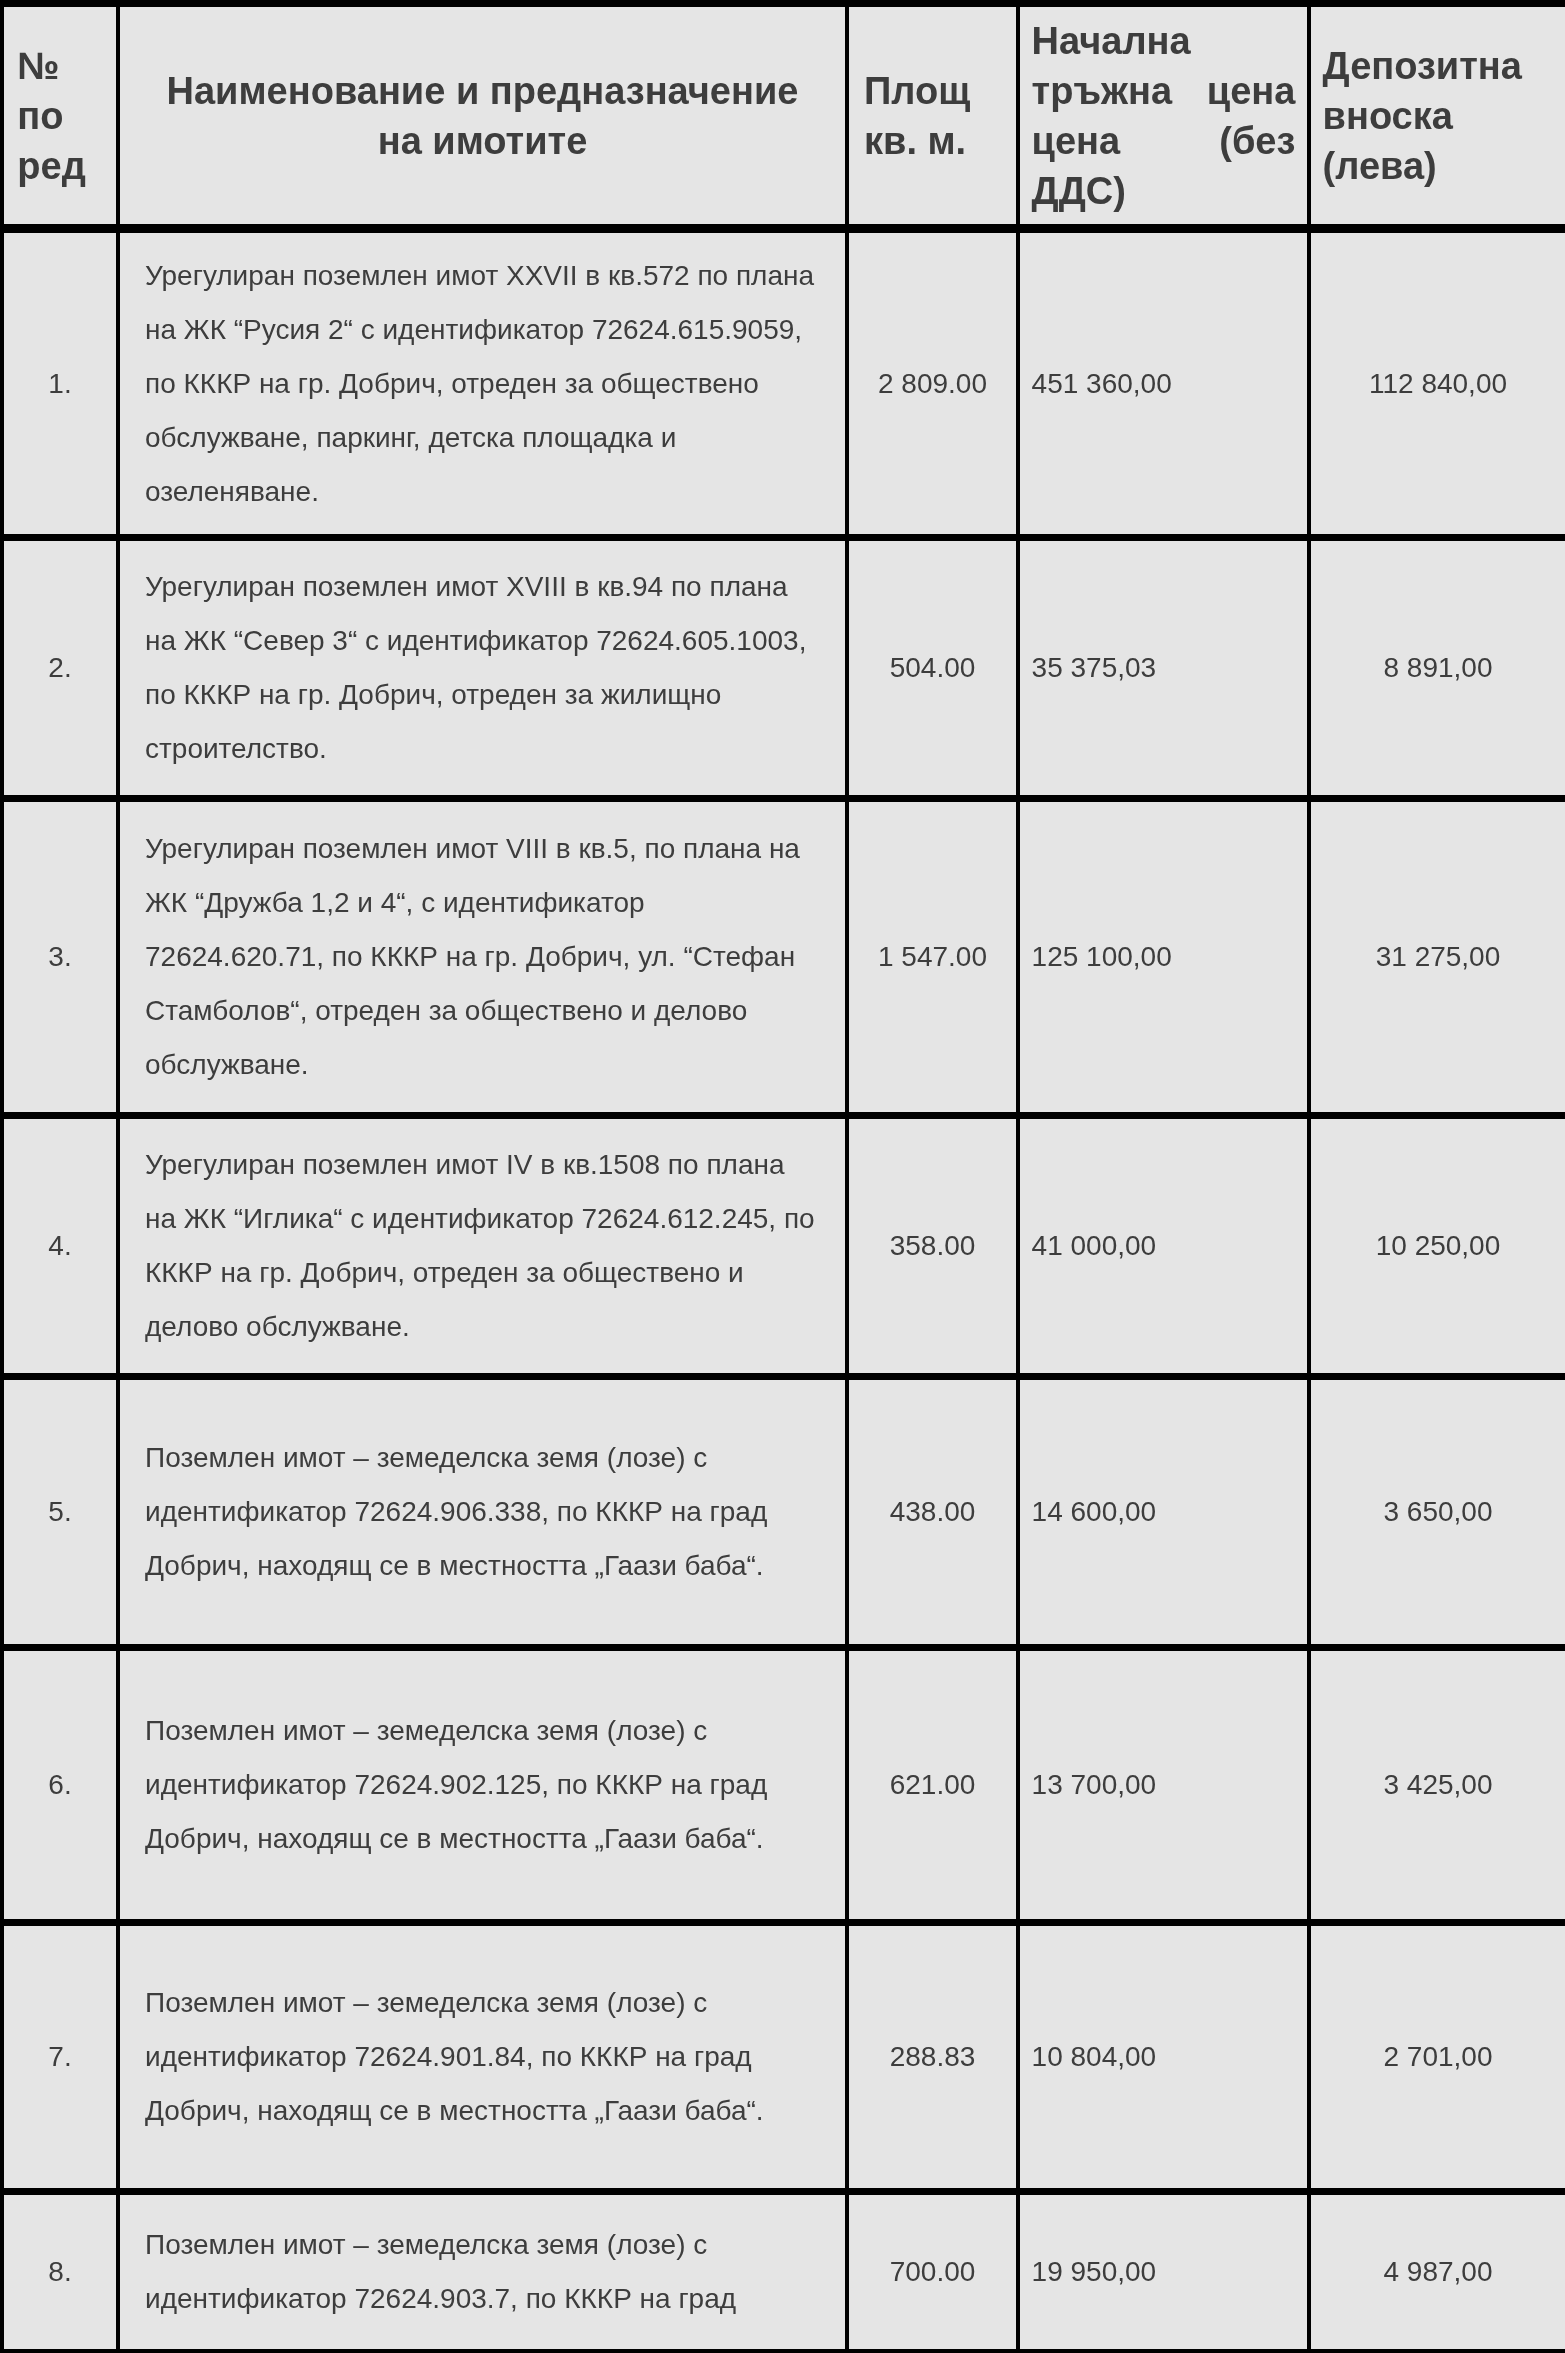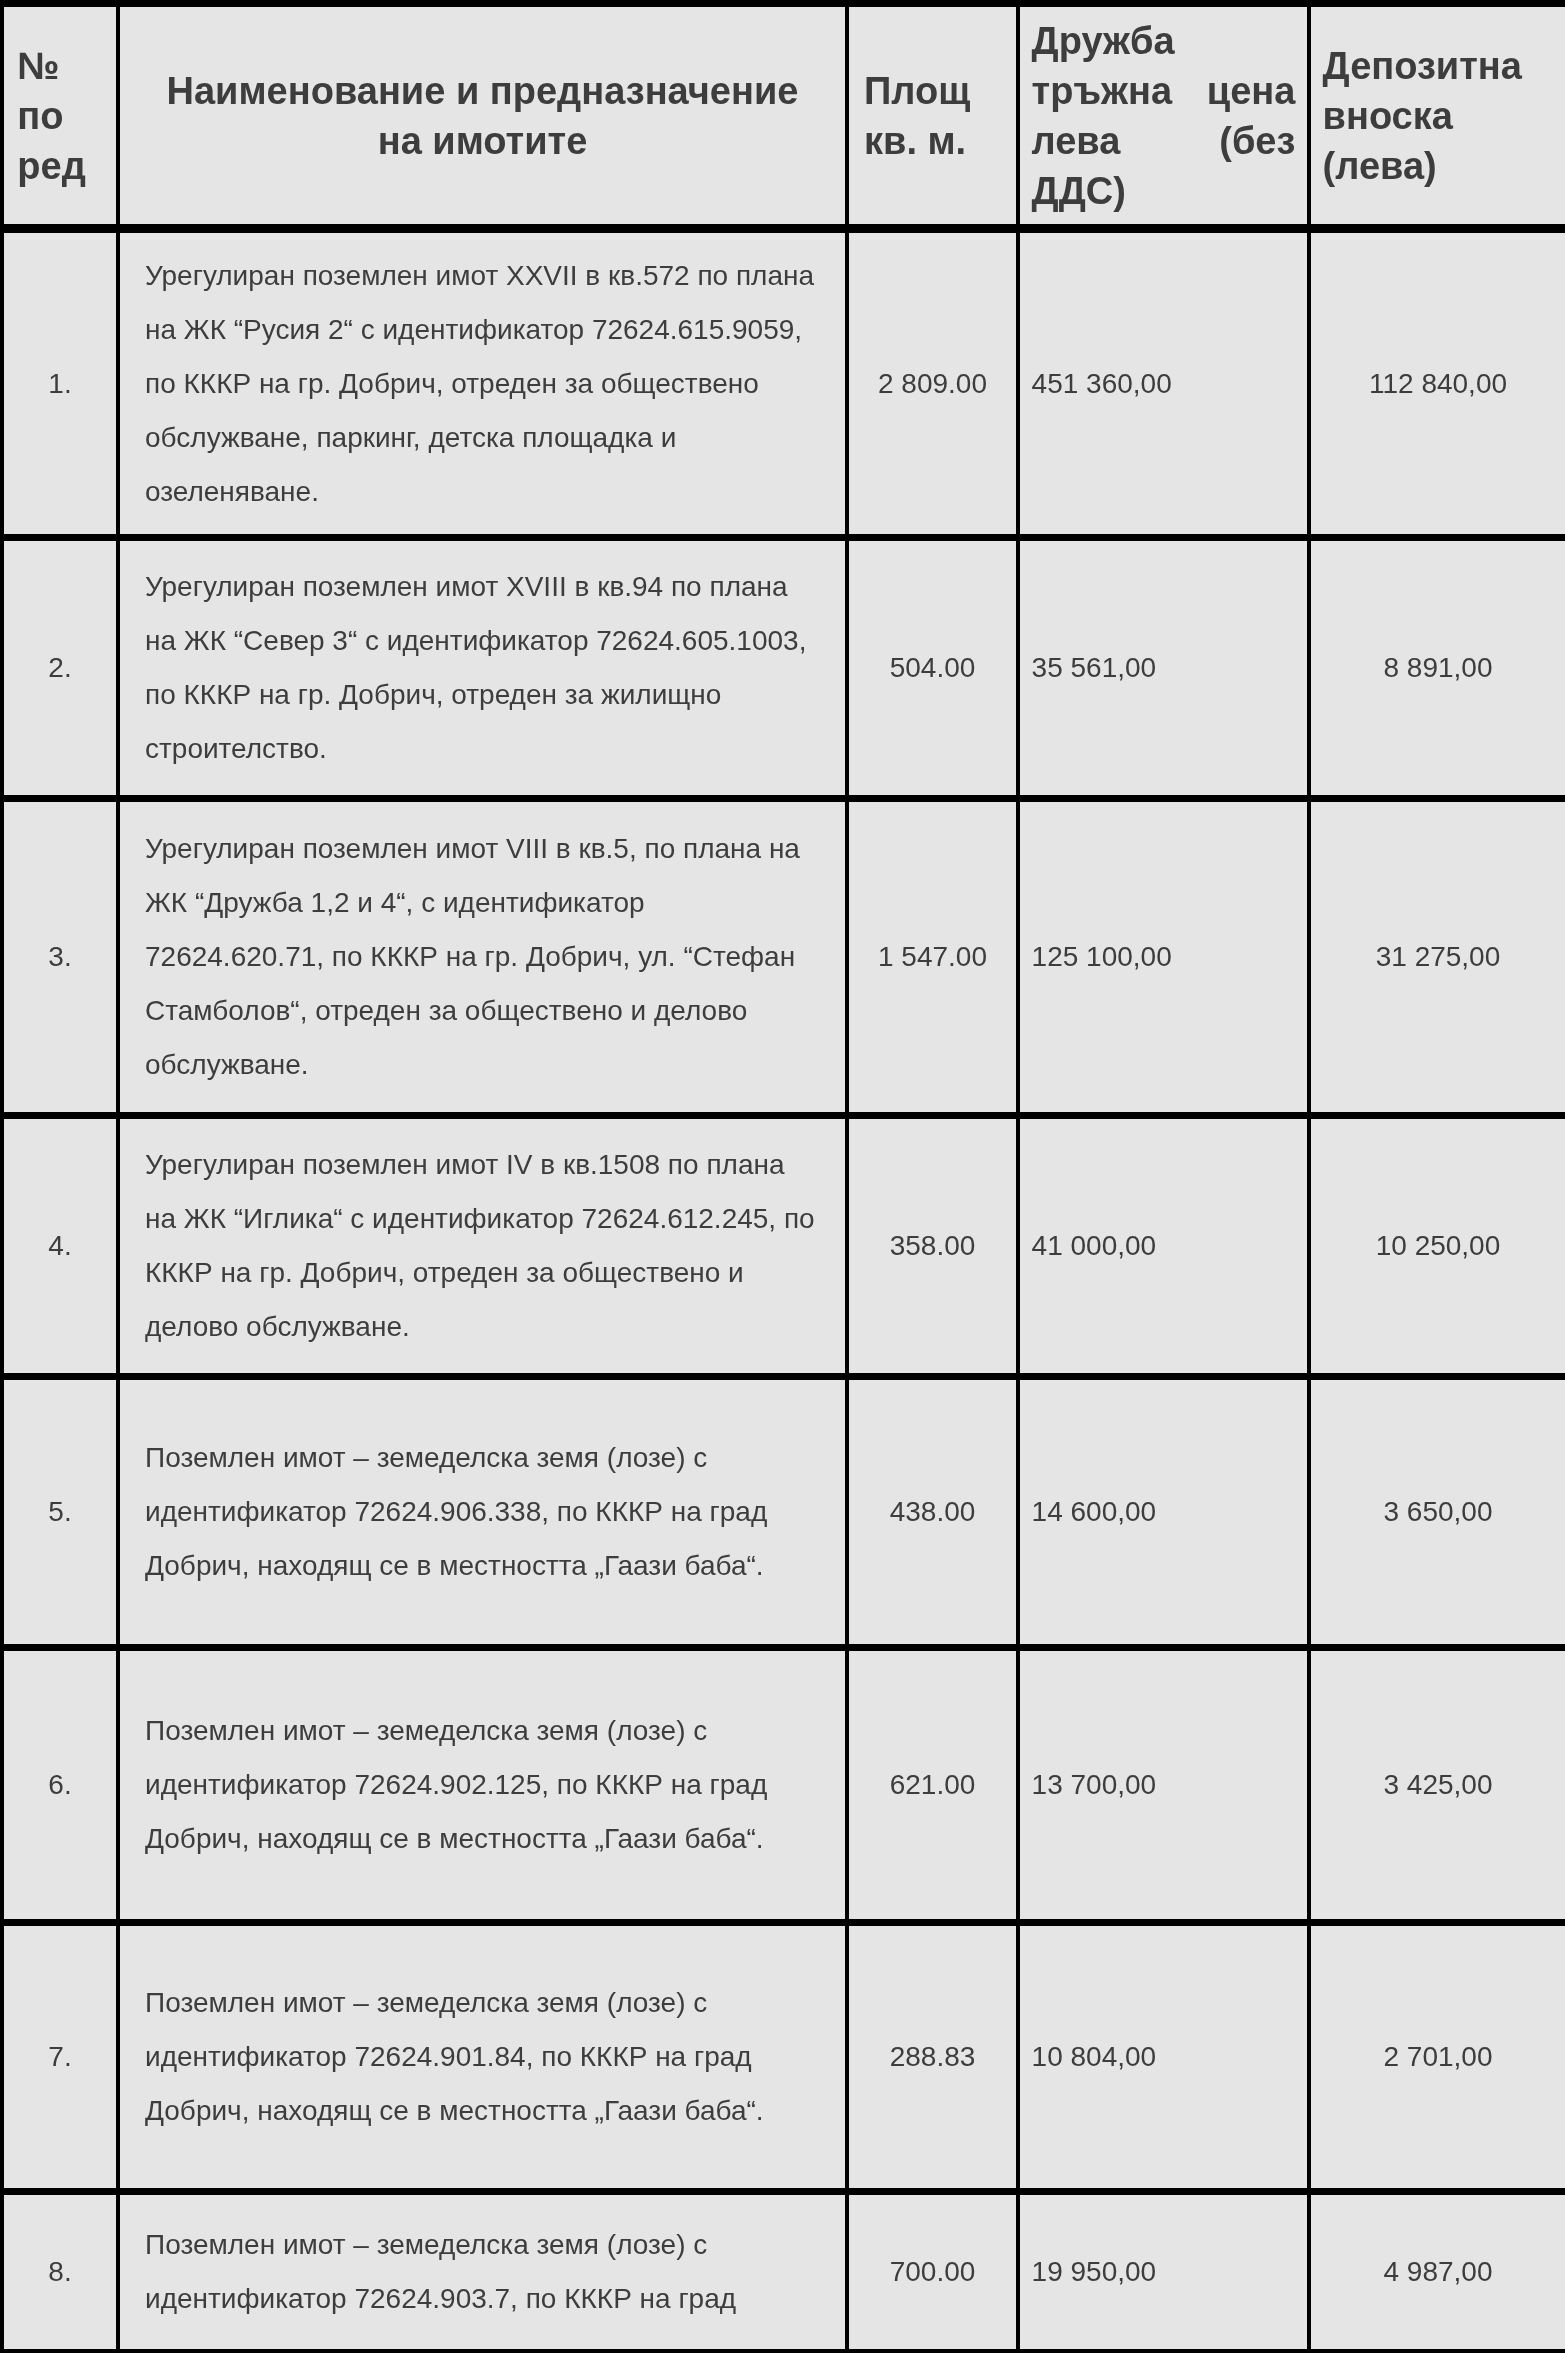--- a/index.html
+++ b/index.html
@@ -76,38 +76,38 @@
       <col class="c-name">
       <col class="c-area">
       <col class="c-price">
       <col class="c-deposit">
     </colgroup>
     <thead>
       <tr>
         <th class="h-num">№ по ред</th>
         <th class="h-name">Наименование и предназначение на имотите</th>
         <th class="h-area">Площ кв. м.</th>
-        <th class="h-price">Дружба тръжна цена лева (без ДДС)</th>
+        <th class="h-price">Начална тръжна цена цена (без ДДС)</th>
         <th class="h-deposit">Депозитна вноска (лева)</th>
       </tr>
     </thead>
     <tbody>
   <tr>
     <td class="cell-num">1.</td>
     <td class="cell-name">Урегулиран поземлен имот XXVII в кв.572 по плана на ЖК “Русия 2“ с идентификатор 72624.615.9059, по КККР на гр. Добрич, отреден за обществено обслужване, паркинг, детска площадка и озеленяване.</td>
     <td class="cell-area">2 809.00</td>
     <td class="cell-price">451 360,00</td>
     <td class="cell-deposit">112 840,00</td>
   </tr>
 
   <tr>
     <td class="cell-num">2.</td>
     <td class="cell-name">Урегулиран поземлен имот XVIII в кв.94 по плана на ЖК “Север 3“ с идентификатор 72624.605.1003, по КККР на гр. Добрич, отреден за жилищно строителство.</td>
     <td class="cell-area">504.00</td>
-    <td class="cell-price">35 561,00</td>
+    <td class="cell-price">35 375,03</td>
     <td class="cell-deposit">8 891,00</td>
   </tr>
 
   <tr>
     <td class="cell-num">3.</td>
     <td class="cell-name">Урегулиран поземлен имот VIII в кв.5, по плана на ЖК “Дружба 1,2 и 4“, с идентификатор 72624.620.71, по КККР на гр. Добрич, ул. “Стефан Стамболов“, отреден за обществено и делово обслужване.</td>
     <td class="cell-area">1 547.00</td>
     <td class="cell-price">125 100,00</td>
     <td class="cell-deposit">31 275,00</td>
   </tr>

